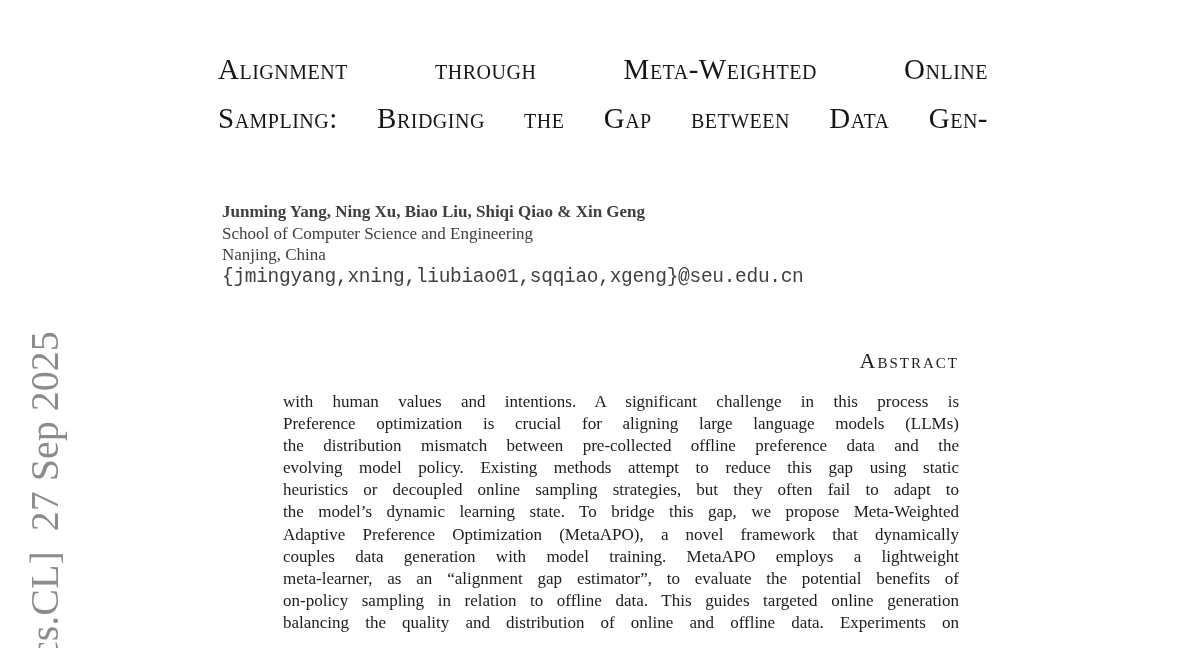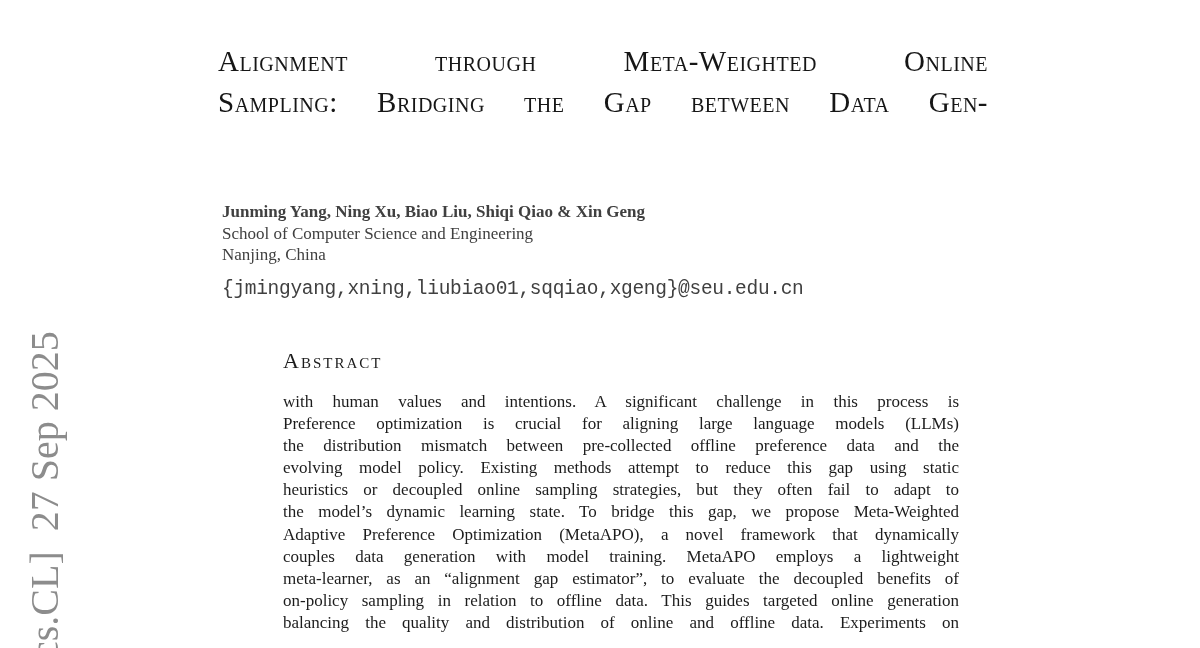--- a/index.html
+++ b/index.html
@@ -38,45 +38,45 @@
     font-weight: normal;
     font-variant: small-caps;
     letter-spacing: 0.5px;
     line-height: 41px;
     color: #161616;
   }
   .tline { display: block; }
   .just {
     text-align: justify;
     text-align-last: justify;
+    margin-top: 8px;
   }
   .authors {
     position: absolute;
     left: 222px;
     top: 201px;
     font-size: 17px;
     line-height: 21.5px;
     color: #404040;
   }
   .names { font-weight: bold; }
   .email {
     font-family: "Liberation Mono", monospace;
     font-size: 19.5px;
     line-height: 22px;
     letter-spacing: -0.3px;
-    margin-top: 12px;
   }
   .abstract {
     position: absolute;
     left: 283px;
     top: 349px;
     width: 676px;
   }
   .abs-heading {
-    text-align: left;
+    text-align: right;
     font-size: 22px;
     line-height: 24px;
     font-variant: small-caps;
     letter-spacing: 2px;
     color: #1c1c1c;
   }
   .abs-body {
     margin-top: 18px;
     font-size: 17px;
     line-height: 22.1px;
@@ -109,19 +109,19 @@
     <div class="abs-heading">Abstract</div>
     <div class="abs-body">
       <div class="aline">with human values and intentions. A significant challenge in this process is</div>
       <div class="aline">Preference optimization is crucial for aligning large language models (LLMs)</div>
       <div class="aline">the distribution mismatch between pre-collected offline preference data and the</div>
       <div class="aline">evolving model policy. Existing methods attempt to reduce this gap using static</div>
       <div class="aline">heuristics or decoupled online sampling strategies, but they often fail to adapt to</div>
       <div class="aline">the model’s dynamic learning state. To bridge this gap, we propose Meta-Weighted</div>
       <div class="aline">Adaptive Preference Optimization (MetaAPO), a novel framework that dynamically</div>
       <div class="aline">couples data generation with model training. MetaAPO employs a lightweight</div>
-      <div class="aline">meta-learner, as an “alignment gap estimator”, to evaluate the decoupled benefits of</div>
+      <div class="aline">meta-learner, as an “alignment gap estimator”, to evaluate the potential benefits of</div>
       <div class="aline">on-policy sampling in relation to offline data. This guides targeted online generation</div>
       <div class="aline">balancing the quality and distribution of online and offline data. Experiments on</div>
     </div>
   </div>
 
 </div>
 
 </body></html>

